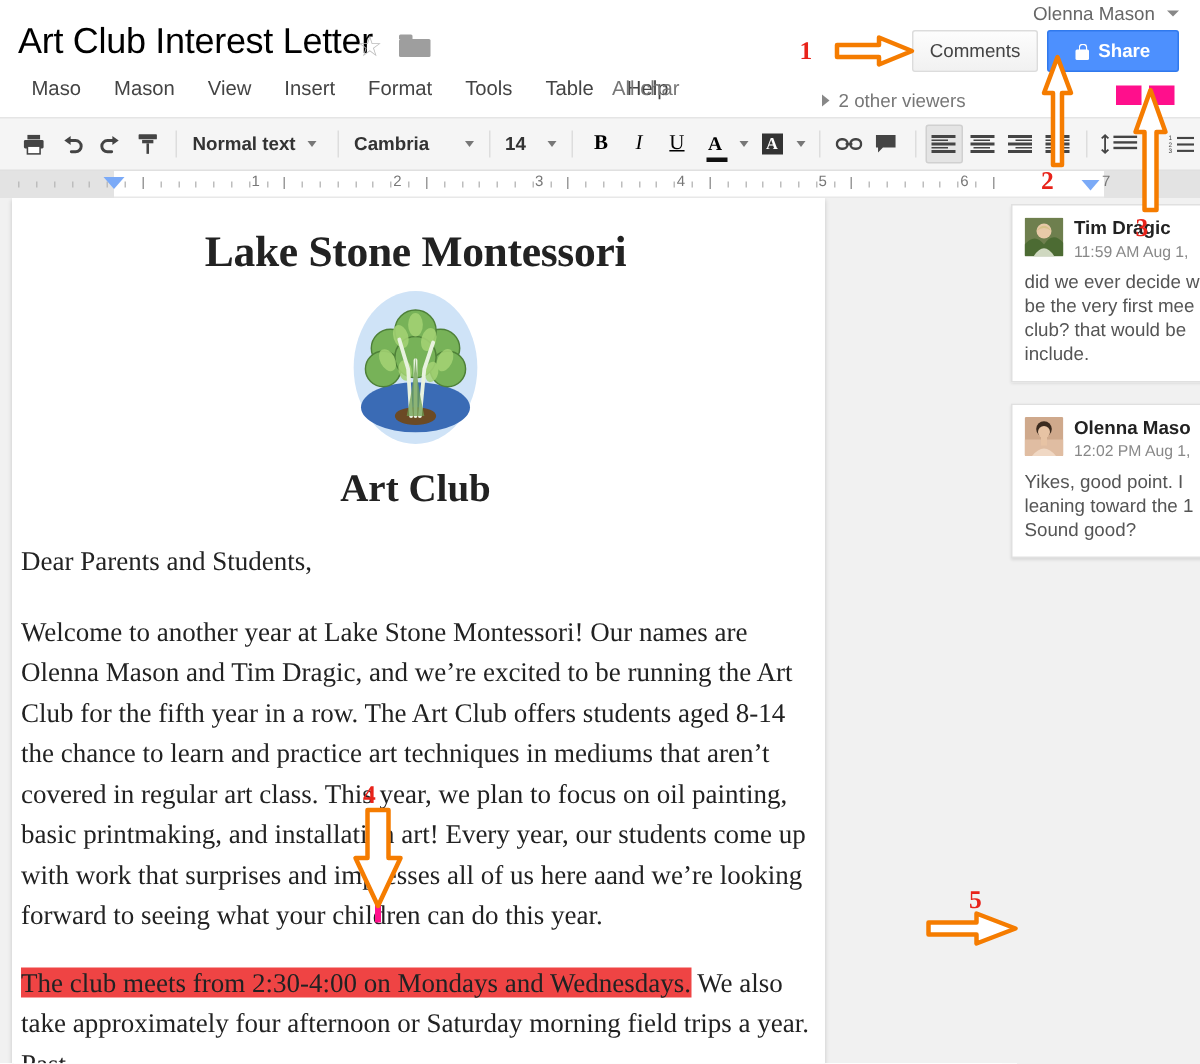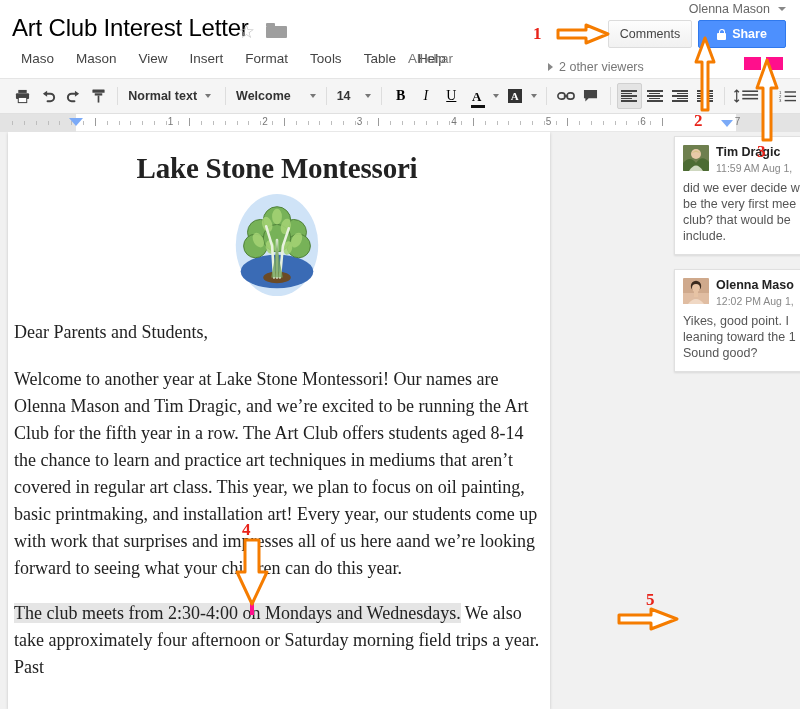--- a/index.html
+++ b/index.html
@@ -108,21 +108,21 @@
     font-family:"Liberation Serif", serif; color:#222;
   }
   .h-title {
     text-align:center; font-size:29px; font-weight:bold; margin:4px 0 0 0; letter-spacing:-0.2px;
   }
   .logo-wrap { display:flex; justify-content:center; margin-top:6px; }
   .logo { width:108px; height:108px; }
   .h-sub { text-align:center; font-size:26px; font-weight:bold; margin:12px 0 0 0; }
   .p { font-size:18px; line-height:1.50; margin:20px 0 0 0; }
   .p.tight { margin-top:18px; }
-  .hl { background:#e5e5e5;margin-top:21px; }
+  .hl { background:#ef4444;margin-top:21px; }
 
   
   .comments-pane {
     position:absolute; left:668px; top:132px; width:132px; height:580px;
     background:#f1f1f1; overflow:hidden;
   }
   .comment-card {
     position:absolute; left:6px; width:150px; background:#fff;
     border:1px solid #e0e0e0; box-shadow:0 1px 2px rgba(0,0,0,0.1);
     padding:8px 8px 10px 8px;
@@ -218,21 +218,21 @@
     </div>
 
     <div class="tb-sep"></div>
 
     <div class="tb-dd" style="width:104px">
       <span class="tb-label" style="font-weight:bold">Normal text</span>
       <span class="caret"></span>
     </div>
     <div class="tb-sep"></div>
     <div class="tb-dd" style="width:96px">
-      <span class="tb-label" style="font-weight:bold">Welcome</span>
+      <span class="tb-label" style="font-weight:bold">Cambria</span>
       <span class="caret" style="margin-left:auto"></span>
     </div>
     <div class="tb-sep"></div>
     <div class="tb-dd" style="width:46px">
       <span class="tb-label" style="font-weight:bold">14</span>
       <span class="caret" style="margin-left:auto"></span>
     </div>
     <div class="tb-sep"></div>
 
     <div class="tb-btn">
@@ -436,20 +436,21 @@
               <ellipse cx="75" cy="50" rx="5" ry="8" transform="rotate(26 75 50)"></ellipse>
               <ellipse cx="55" cy="26" rx="5" ry="8"></ellipse>
               <ellipse cx="48" cy="57" rx="4.5" ry="7" transform="rotate(-10 48 57)"></ellipse>
               <ellipse cx="66" cy="58" rx="4.5" ry="7" transform="rotate(12 66 58)"></ellipse>
             </g>
             <path d="M52 88 L50 56 L44 36 M55 88 L55 50 M58 88 L61 56 L67 38" stroke="#e8f2df" stroke-width="2.6" fill="none" stroke-linecap="round"></path>
             <path d="M49 88 Q55 60 55 44 Q55 60 61 88 Z" fill="#6e9e52" opacity="0.75"></path>
           </svg>
         </div>
 
+        <div class="h-sub">Art Club</div>
 
         <div class="p">Dear Parents and Students,</div>
 
         <div class="p"><span>Welcome to another year at Lake Stone Montessori! Our names are Olenna Mason and Tim Dragic, and we’re excited to be running the Art Club for the fifth year in a row. The Art Club offers students aged 8-14 the chance to learn and practice art techniques in mediums that aren’t covered in regular art class. This year, we plan to focus on oil painting, basic printmaking, and installation art! Every year, our students come up with work that surprises and impresses all of us here a</span><span>and we’re looking forward to seeing what your children can do this year.</span></div>
 
         <div class="p tight"><span class="hl">The club meets from 2:30-4:00 on Mondays and Wednesdays.</span><span> We also take approximately four afternoon or Saturday morning field trips a year. Past</span></div>
       </div>
     </div>
   </div>
 

